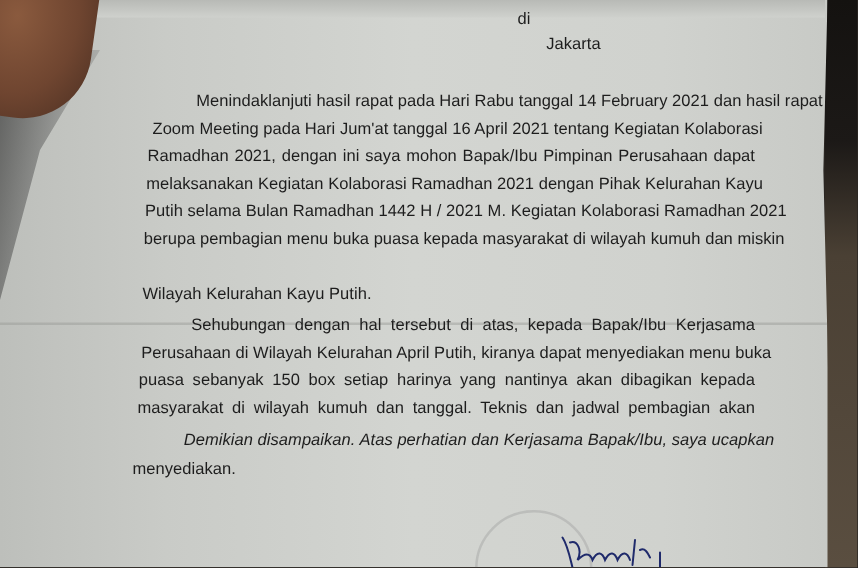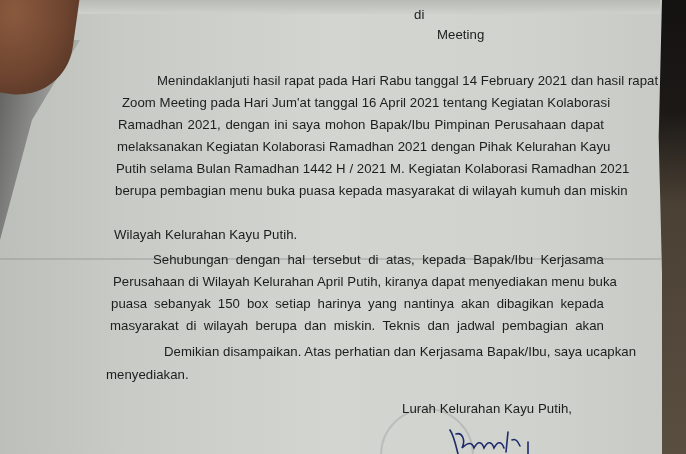--- a/index.html
+++ b/index.html
@@ -55,39 +55,38 @@
 </style>
 </head>
 <body>
 
 <div class="bg-right"></div>
 <div class="paper">
   <div class="fold-top"></div>
   <div class="fold-line-1"></div>
 
   <div class="text line di">di</div>
-  <div class="text line kota">Meeting</div>
+  <div class="text line kota">Jakarta</div>
 
   <div class="text line just" style="left:157px; top:70px; width:447px;">Menindaklanjuti hasil rapat pada Hari Rabu tanggal 14 February 2021 dan hasil rapat</div>
   <div class="text line just" style="left:102px; top:92px; width:485px; font-style:normal;margin-left:20px;">Zoom Meeting pada Hari Jum'at tanggal 16 April 2021 tentang Kegiatan Kolaborasi</div>
   <div class="text line just" style="left:118px; top:114px; width:486px;">Ramadhan 2021, dengan ini saya mohon Bapak/Ibu Pimpinan Perusahaan dapat</div>
   <div class="text line just" style="left:117px; top:136px; width:487px;">melaksanakan Kegiatan Kolaborasi Ramadhan 2021 dengan Pihak Kelurahan Kayu</div>
   <div class="text line just" style="left:116px; top:158px; width:488px;">Putih selama Bulan Ramadhan 1442 H / 2021 M. Kegiatan Kolaborasi Ramadhan 2021</div>
   <div class="text line just" style="left:115px; top:180px; width:489px;">berupa pembagian menu buka puasa kepada masyarakat di wilayah kumuh dan miskin</div>
   <div class="text line" style="left:114px; top:224px;">Wilayah Kelurahan Kayu Putih.</div>
 
   <div class="text line just" style="left:153px; top:249px; width:451px;">Sehubungan dengan hal tersebut di atas, kepada Bapak/Ibu Kerjasama</div>
   <div class="text line just" style="left:113px; top:271px; width:491px;">Perusahaan di Wilayah Kelurahan April Putih, kiranya dapat menyediakan menu buka</div>
   <div class="text line just" style="left:111px; top:293px; width:493px;">puasa sebanyak 150 box setiap harinya yang nantinya akan dibagikan kepada</div>
-  <div class="text line just" style="left:110px; top:315px; width:494px;">masyarakat di wilayah berupa dan miskin. Teknis dan jadwal pembagian akan</div>
+  <div class="text line just" style="left:110px; top:315px; width:494px;">masyarakat di wilayah kumuh dan tanggal. Teknis dan jadwal pembagian akan</div>
 
-  <div class="text line just" style="left:164px; top:340px; width:454px; top:341px;">Demikian disampaikan. Atas perhatian dan Kerjasama Bapak/Ibu, saya ucapkan</div>
+  <div class="text line just" style="left:147px; top:340px; width:454px; top:341px;font-style:italic;">Demikian disampaikan. Atas perhatian dan Kerjasama Bapak/Ibu, saya ucapkan</div>
   <div class="text line" style="left:106px; top:364px;">menyediakan.</div>
 
   <div class="stamp"></div>
-  <div class="text line sig-label">Lurah Kelurahan Kayu Putih,</div>
   <svg class="signature" viewBox="0 0 90 30">
     <path d="M2 2 C6 8, 8 18, 10 26 M8 6 C14 4, 18 12, 14 20 C20 14, 24 14, 26 20 C30 12, 34 14, 36 20 C40 12, 44 14, 46 20 C50 12, 54 14, 56 20 M60 4 L58 24 M64 12 C68 10, 70 14, 72 18 M80 14 L80 26" fill="none" stroke="#1f2a6b" stroke-width="1.6" stroke-linecap="round"></path>
   </svg>
 </div>
 
 <div class="thumb-shadow"></div>
 <div class="thumb"></div>
 
 </body></html>

